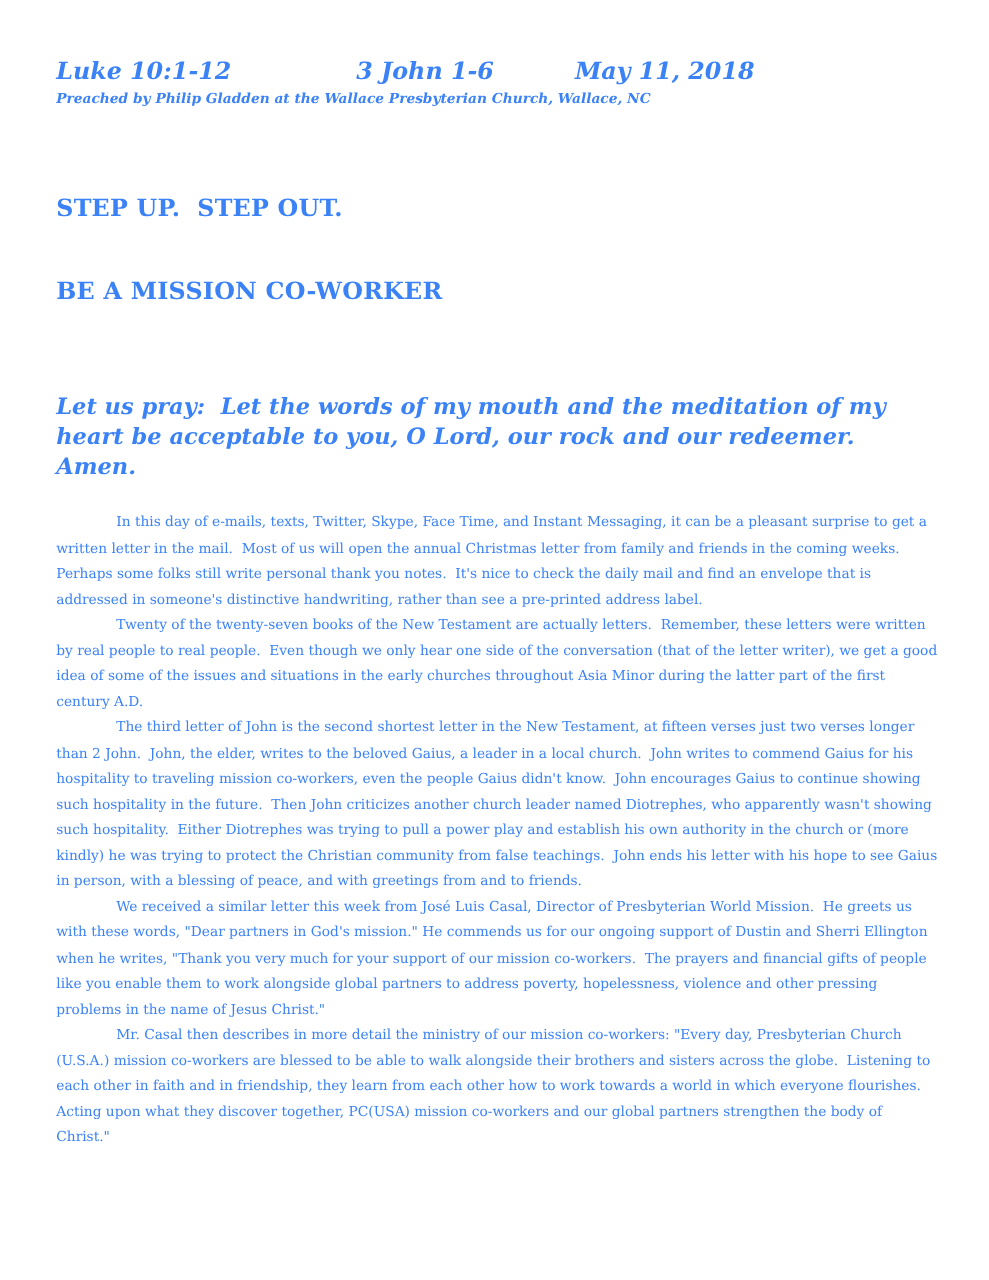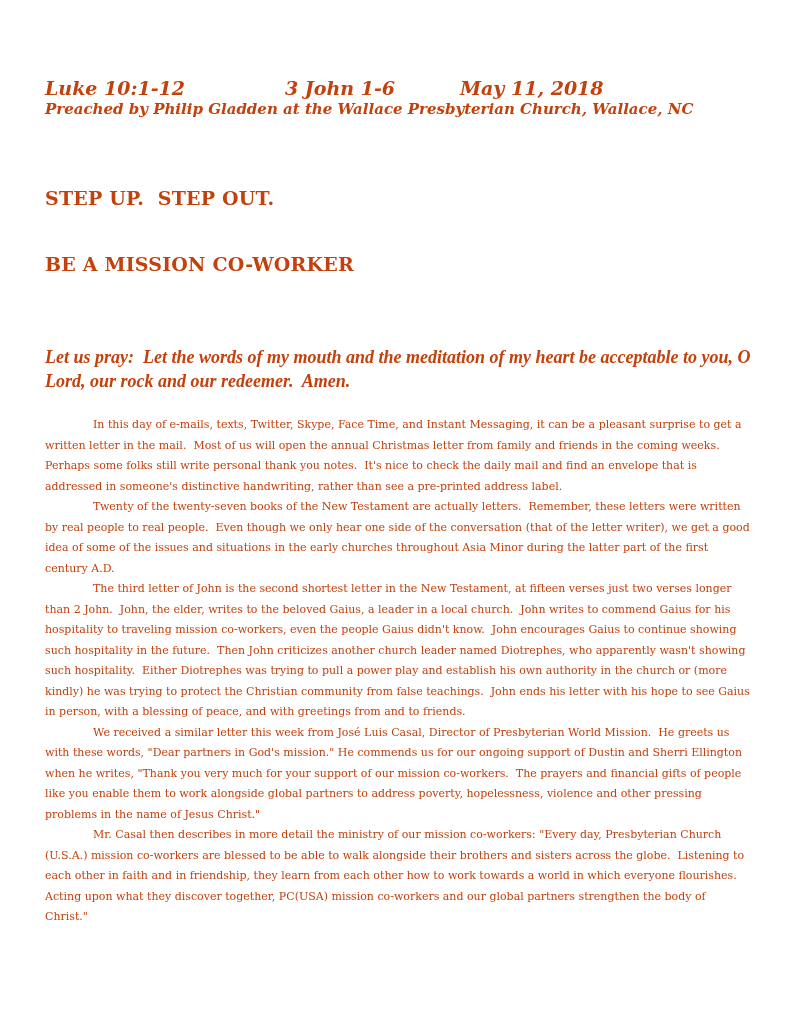--- a/index.html
+++ b/index.html
@@ -5,64 +5,63 @@
   html, body {
     margin: 0;
     padding: 0;
     background: #ffffff;
   }
   .page {
     position: relative;
     width: 791px;
     height: 1024px;
     background: #ffffff;
-    color: #c2410c;
+    color: #3b82f6;
     font-family: "DejaVu Serif", "Liberation Serif", serif;
     box-sizing: border-box;
-    padding: 77px 40px 0 45px;
+    padding: 46px 40px 0 45px;
     overflow: hidden;
   }
   .content {
     width: 706px;
   }
   
   .header-row {
     display: flex;
     font-weight: bold;
     font-style: italic;
     font-size: 19px;
     line-height: 23px;
     white-space: nowrap;
   }
   .header-row .slot-1 { width: 240px; }
   .header-row .slot-2 { width: 175px; }
   .byline {
     font-weight: bold;
     font-style: italic;
-    font-size: 15px;
+    font-size: 11px;
     line-height: 19px;
     margin-bottom: 24px;
   }
   .title-block {
     text-align: left;
     font-weight: bold;
     font-size: 19px;
     line-height: 22px;
     letter-spacing: 0.2px;
     margin-bottom: 26px;
     white-space: pre-wrap;
   }
   .prayer {
     font-weight: bold;
     font-style: italic;
     font-size: 18px;
     line-height: 24px;
     margin-bottom: 22px;
     white-space: pre-wrap;
-    font-family: Liberation Serif, serif;
   }
   .body-text p {
     margin: 0;
     font-size: 11px;
     line-height: 20.5px;
     text-indent: 48px;
     white-space: pre-wrap;
     overflow-wrap: break-word;
   }
 </style>

